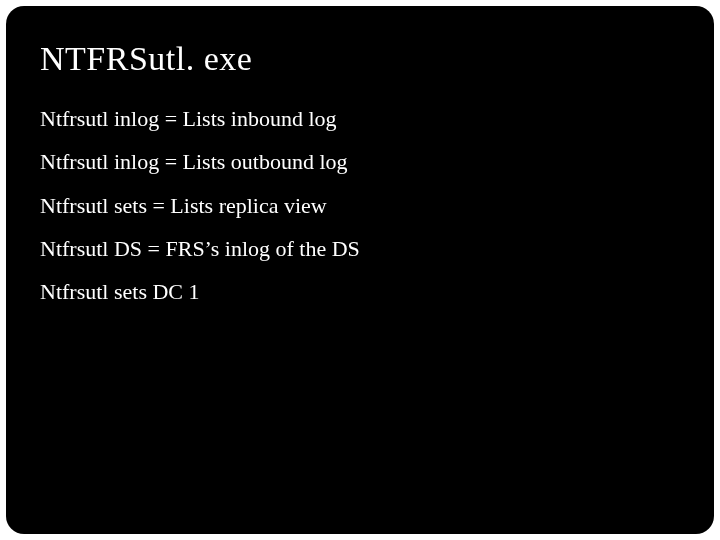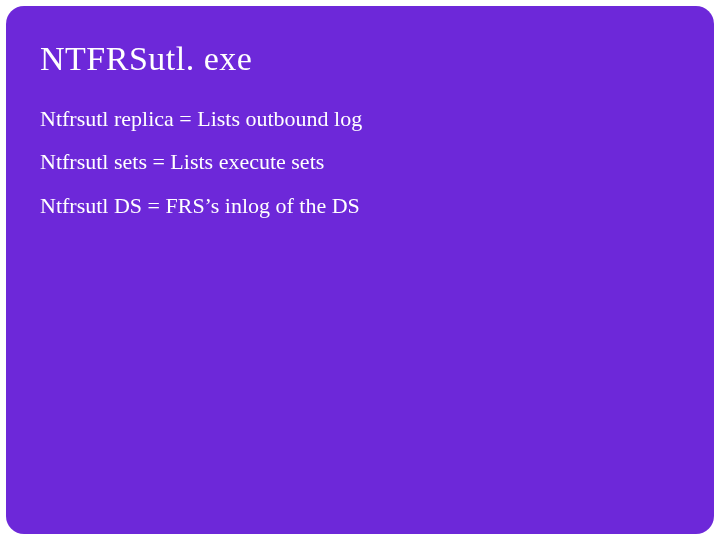--- a/index.html
+++ b/index.html
@@ -8,21 +8,21 @@
     width: 720px;
     height: 540px;
     background: #ffffff;
     font-family: "Times New Roman", Times, serif;
   }
   .slide {
     box-sizing: border-box;
     width: 708px;
     height: 528px;
     margin: 6px;
-    background: #6d28d9;
+    background: #000000;
     border-radius: 18px;
     color: #ffffff;
     padding: 34px 32px 20px 32px;
   }
   .title {
     font-size: 34px;
     font-weight: normal;
     margin: 0 0 28px 2px;
     letter-spacing: 0.5px;
   }
@@ -32,16 +32,18 @@
     margin: 0 0 18px 2px;
     font-weight: normal;
   }
 </style>
 </head>
 <body>
 
 <div class="slide">
   <h1 class="title">NTFRSutl. exe</h1>
 
-  <p class="body-line">Ntfrsutl replica = Lists outbound log</p>
-  <p class="body-line">Ntfrsutl sets = Lists execute sets</p>
+  <p class="body-line">Ntfrsutl inlog = Lists inbound log</p>
+  <p class="body-line">Ntfrsutl inlog = Lists outbound log</p>
+  <p class="body-line">Ntfrsutl sets = Lists replica view</p>
   <p class="body-line">Ntfrsutl DS = FRS’s inlog of the DS</p>
+  <p class="body-line">Ntfrsutl sets DC 1</p>
 </div>
 
 </body></html>

